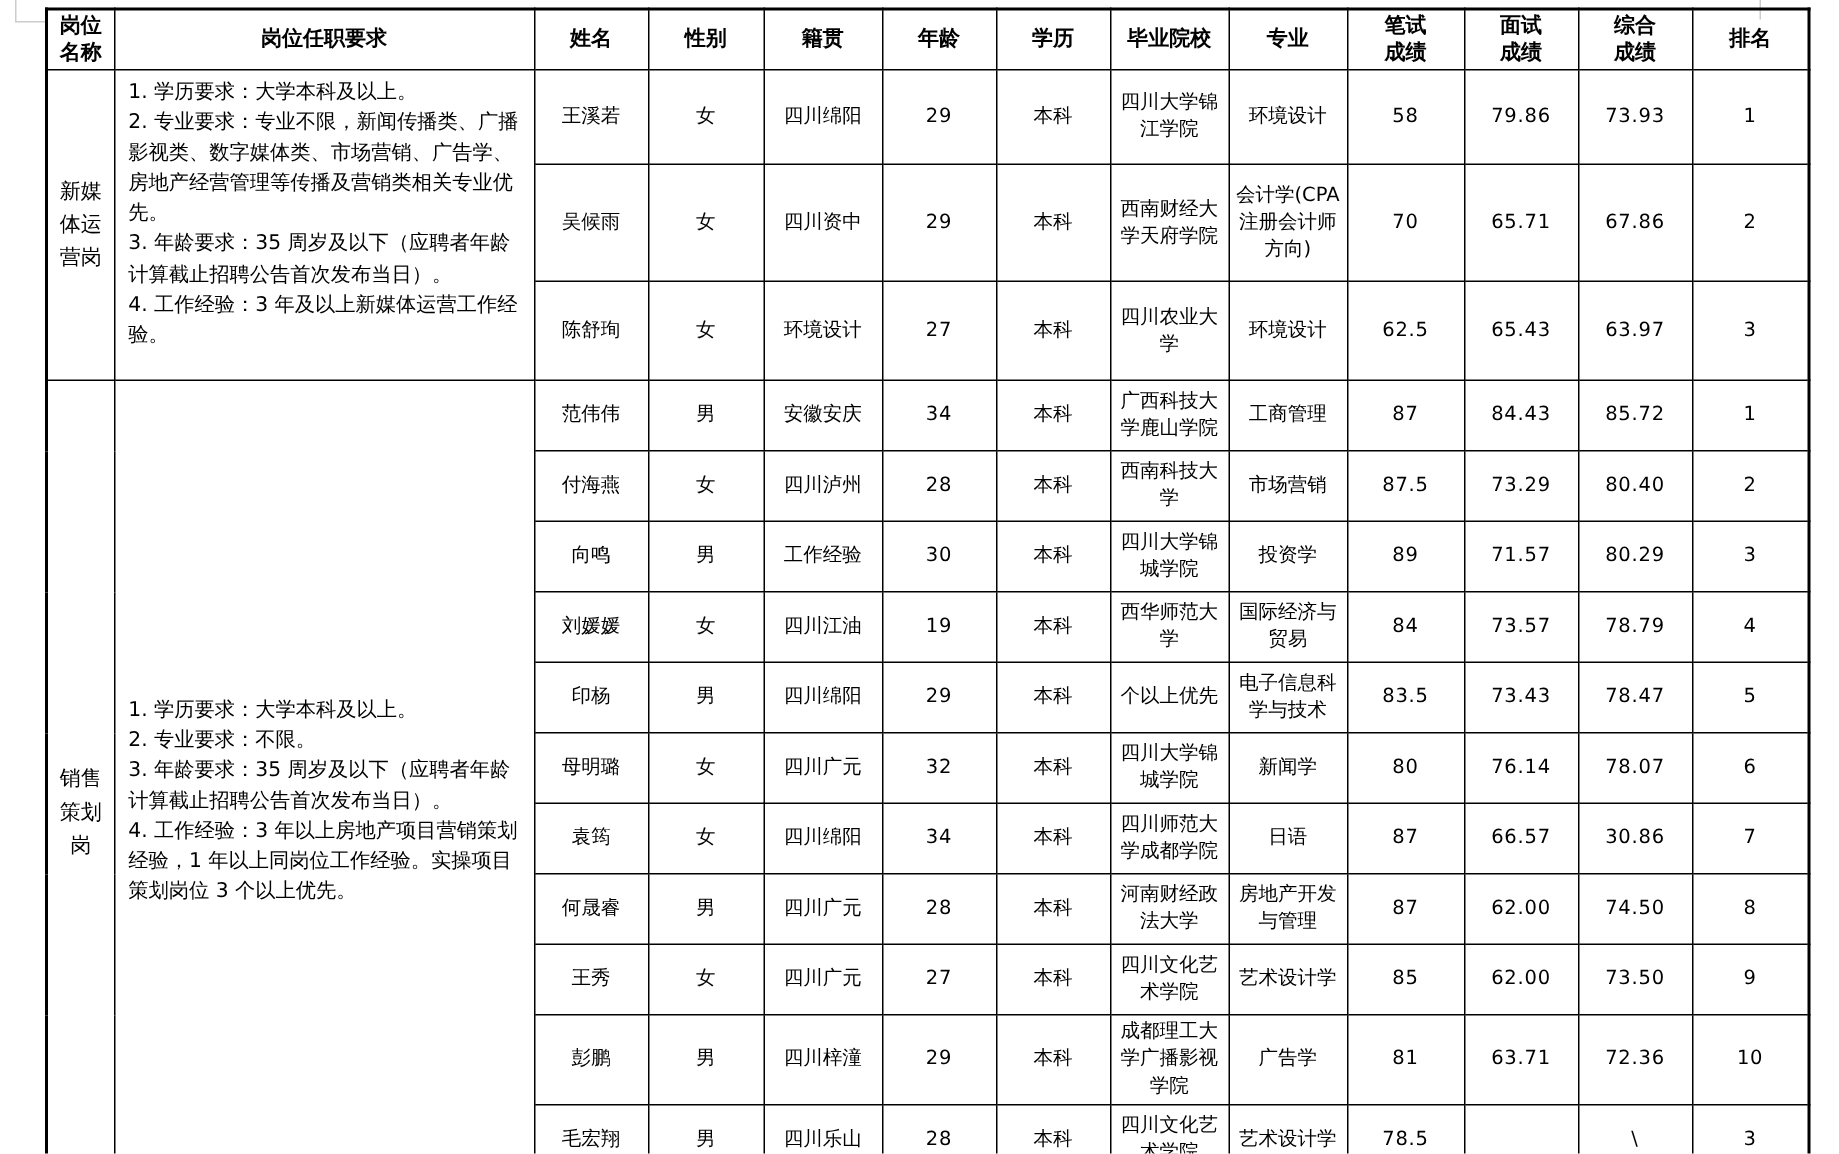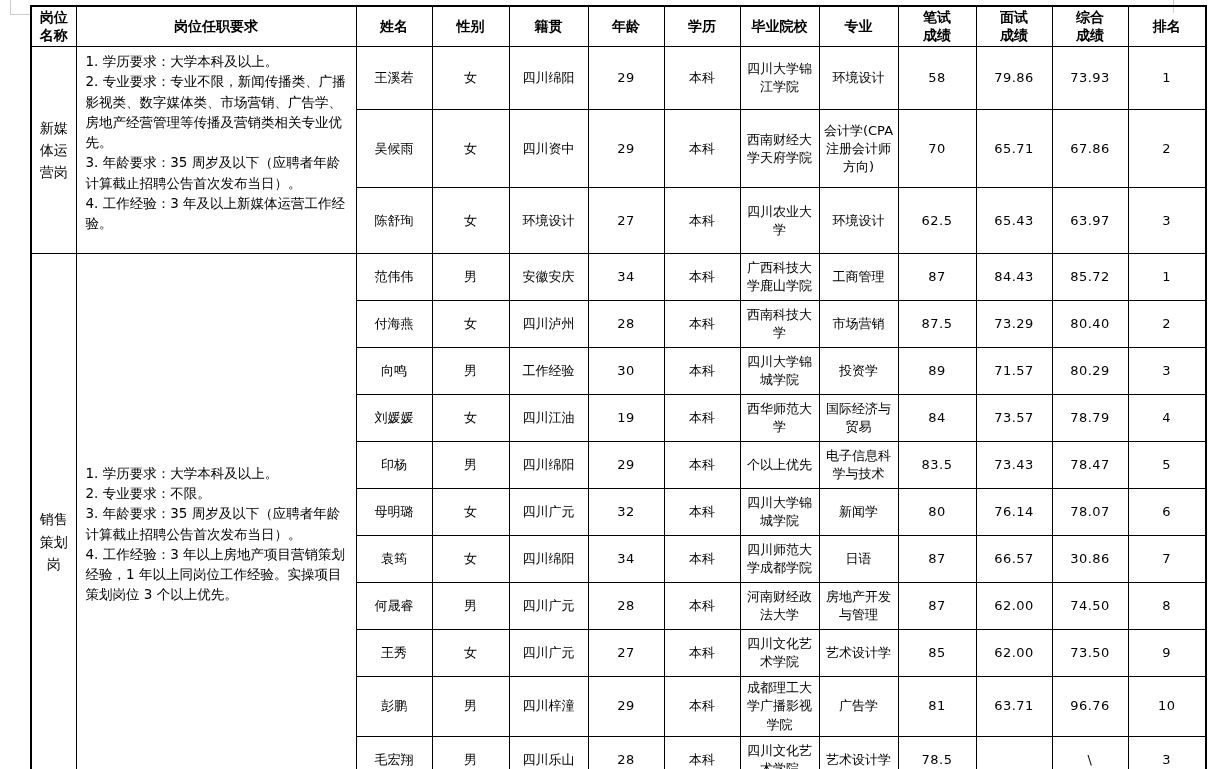--- a/index.html
+++ b/index.html
@@ -273,21 +273,21 @@
       <tr style="height:47px">
         <td>彭鹏</td>
         <td>男</td>
         <td>四川梓潼</td>
         <td class="num-cell">29</td>
         <td>本科</td>
         <td>成都理工大学广播影视学院</td>
         <td>广告学</td>
         <td class="num-cell">81</td>
         <td class="num-cell">63.71</td>
-        <td class="num-cell">96.76</td>
+        <td class="num-cell">72.36</td>
         <td class="num-cell">10</td>
       </tr>
       <tr style="height:47px">
         <td>毛宏翔</td>
         <td>男</td>
         <td>四川乐山</td>
         <td class="num-cell">28</td>
         <td>本科</td>
         <td>四川文化艺术学院</td>
         <td>艺术设计学</td>

